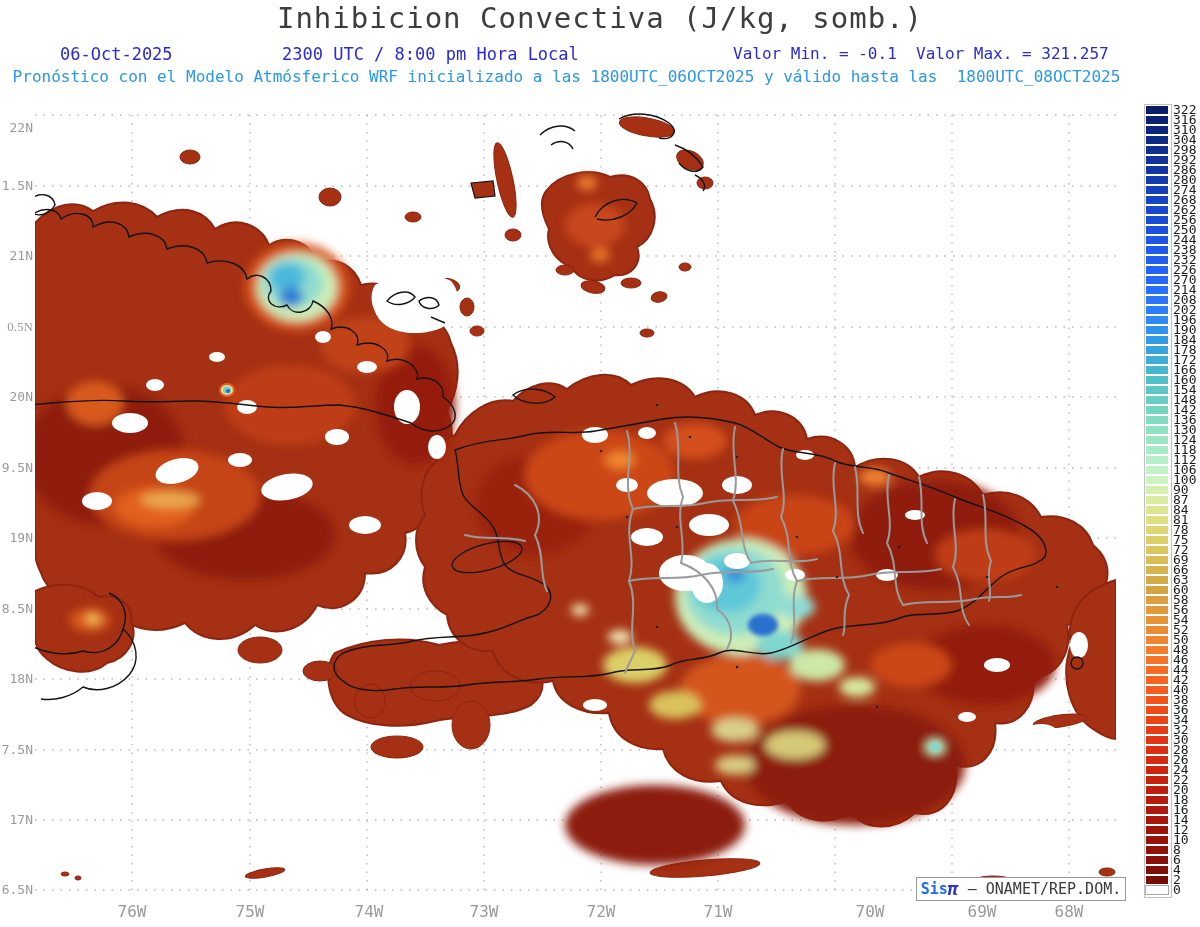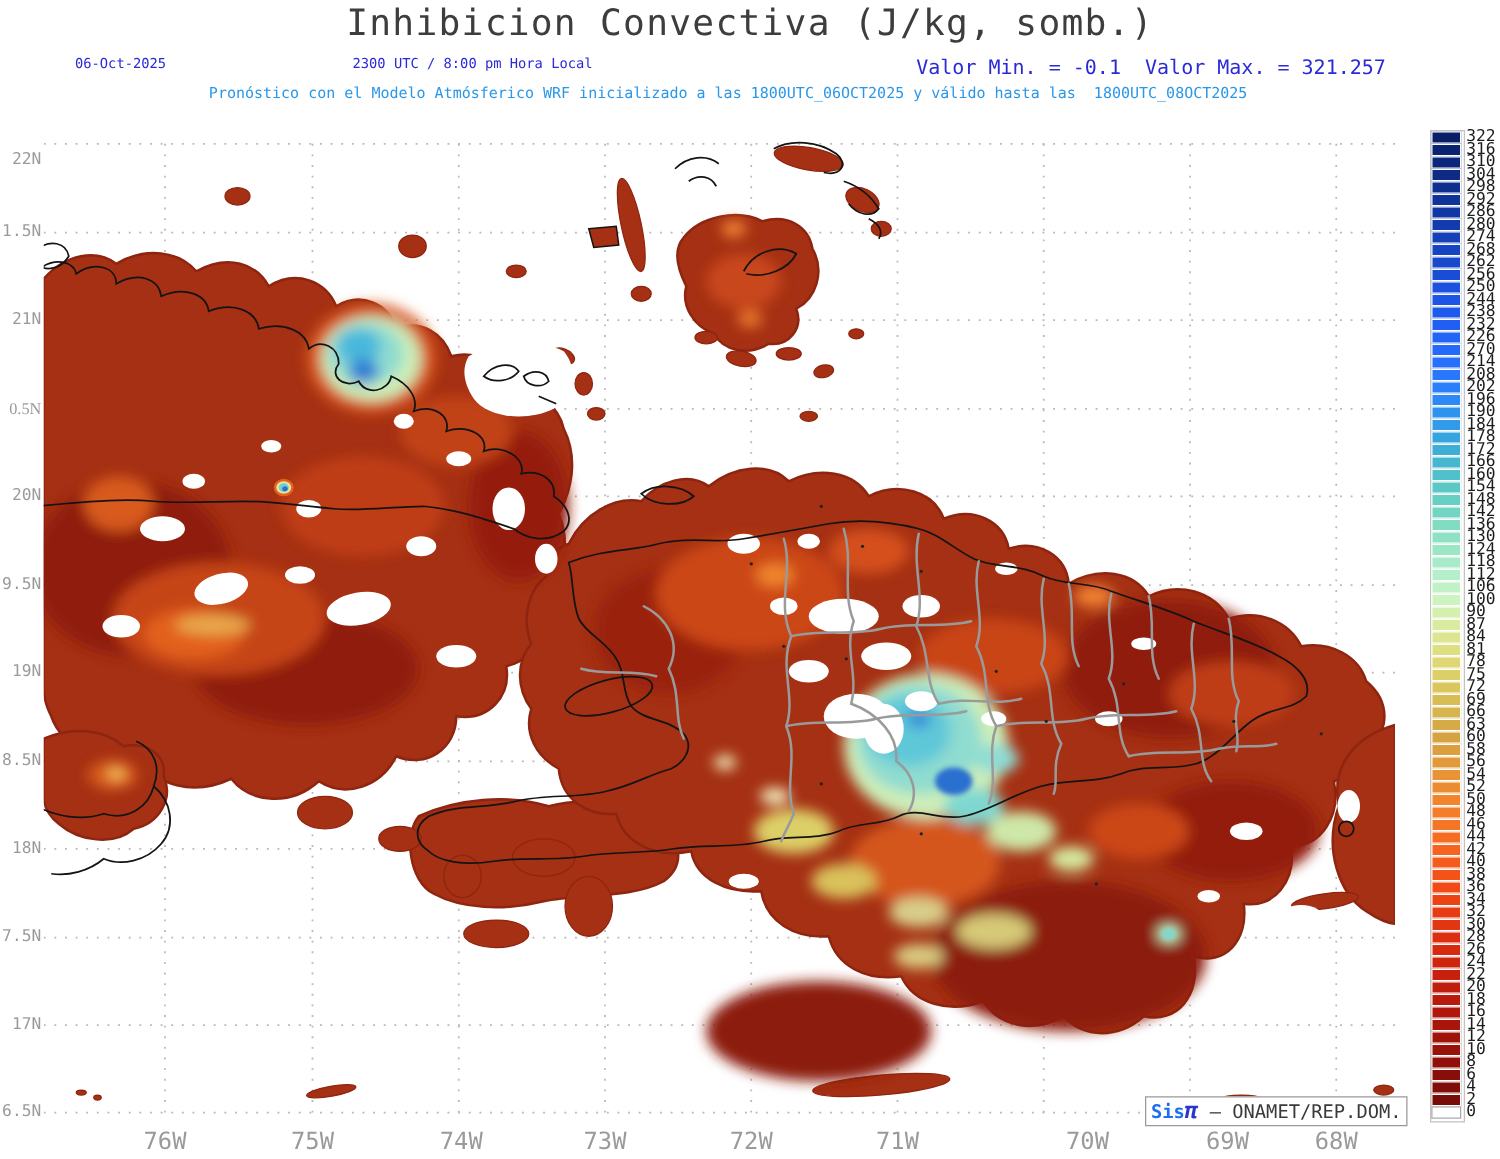--- a/index.html
+++ b/index.html
@@ -5,35 +5,35 @@
   html,body{margin:0;padding:0;}
   body{
     width:1200px;height:927px;position:relative;background:#ffffff;
     font-family:"DejaVu Sans Mono","Liberation Mono",monospace;
     overflow:hidden;
   }
   .title{
     position:absolute;top:1px;left:0;width:1200px;text-align:center;
     font-size:29px;color:var(--title-color);letter-spacing:1px;white-space:pre;
   }
-  .hl2{position:absolute;top:44px;font-size:11px;color:var(--header-blue);white-space:pre;}
+  .hl2{position:absolute;top:44px;font-size:17px;color:var(--header-blue);white-space:pre;}
   .hl2.date{left:60px;}
   .hl2.time{left:282px;}
   .hl2.minmax{left:733px;font-size:16px;}
   .hl3{
     position:absolute;top:67px;left:0;width:1133px;text-align:center;
-    font-size:12px;color:var(--subtitle-blue);white-space:pre;padding-left:16px;
+    font-size:16px;color:var(--subtitle-blue);white-space:pre;
   }
   #map{position:absolute;left:35px;top:105px;width:1081px;height:791px;}
   .latlab{
     position:absolute;left:0;width:33px;text-align:right;font-size:13px;
     color:var(--axis-gray);white-space:nowrap;overflow:hidden;direction:rtl;
   }
   .lonlab{
-    position:absolute;top:902px;width:60px;text-align:center;font-size:19px;
+    position:absolute;top:902px;width:60px;text-align:center;font-size:16px;
     color:var(--axis-gray);
   }
   #colorbar{position:absolute;left:1145px;top:105px;width:55px;}
   .cbar-row{position:relative;height:10px;}
   .cbar-swatch{
     position:absolute;left:0;top:0;width:24px;height:10px;box-sizing:border-box;
     border:1px solid #ffffff;
   }
   .cbar-swatch.white0{border:1px solid #aaaaaa;}
   .cbar-label{

